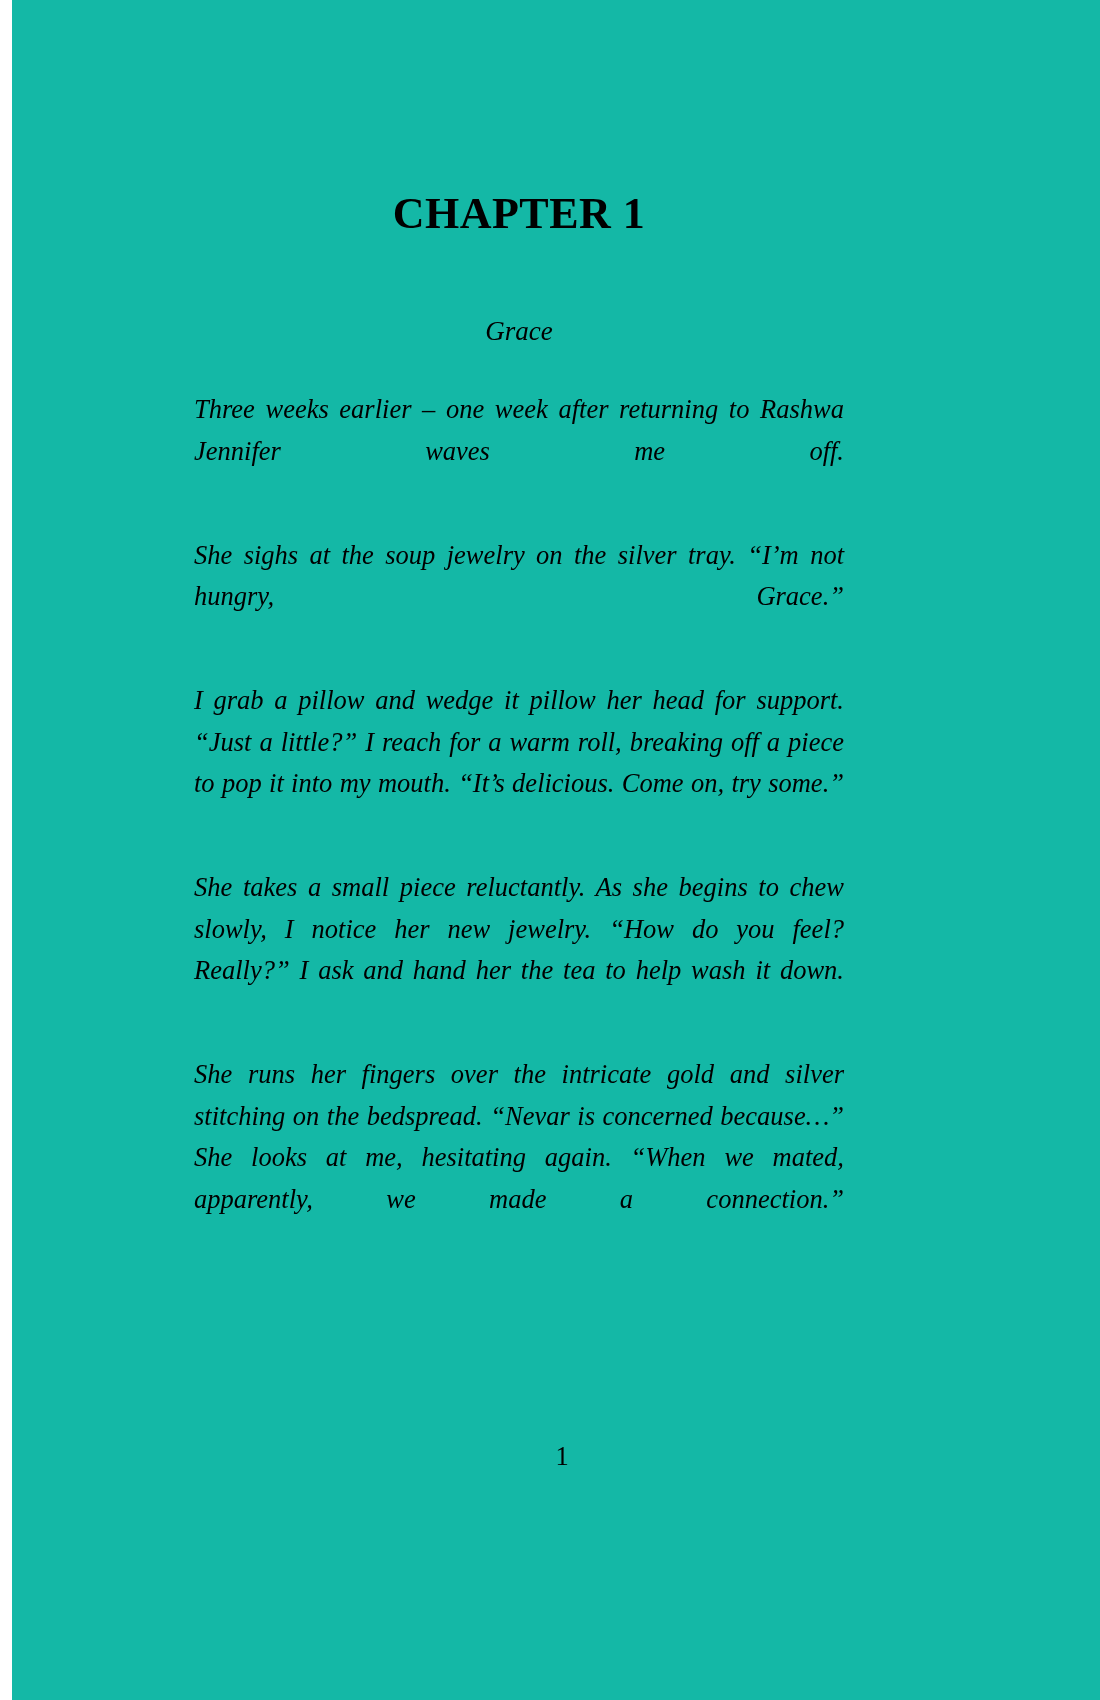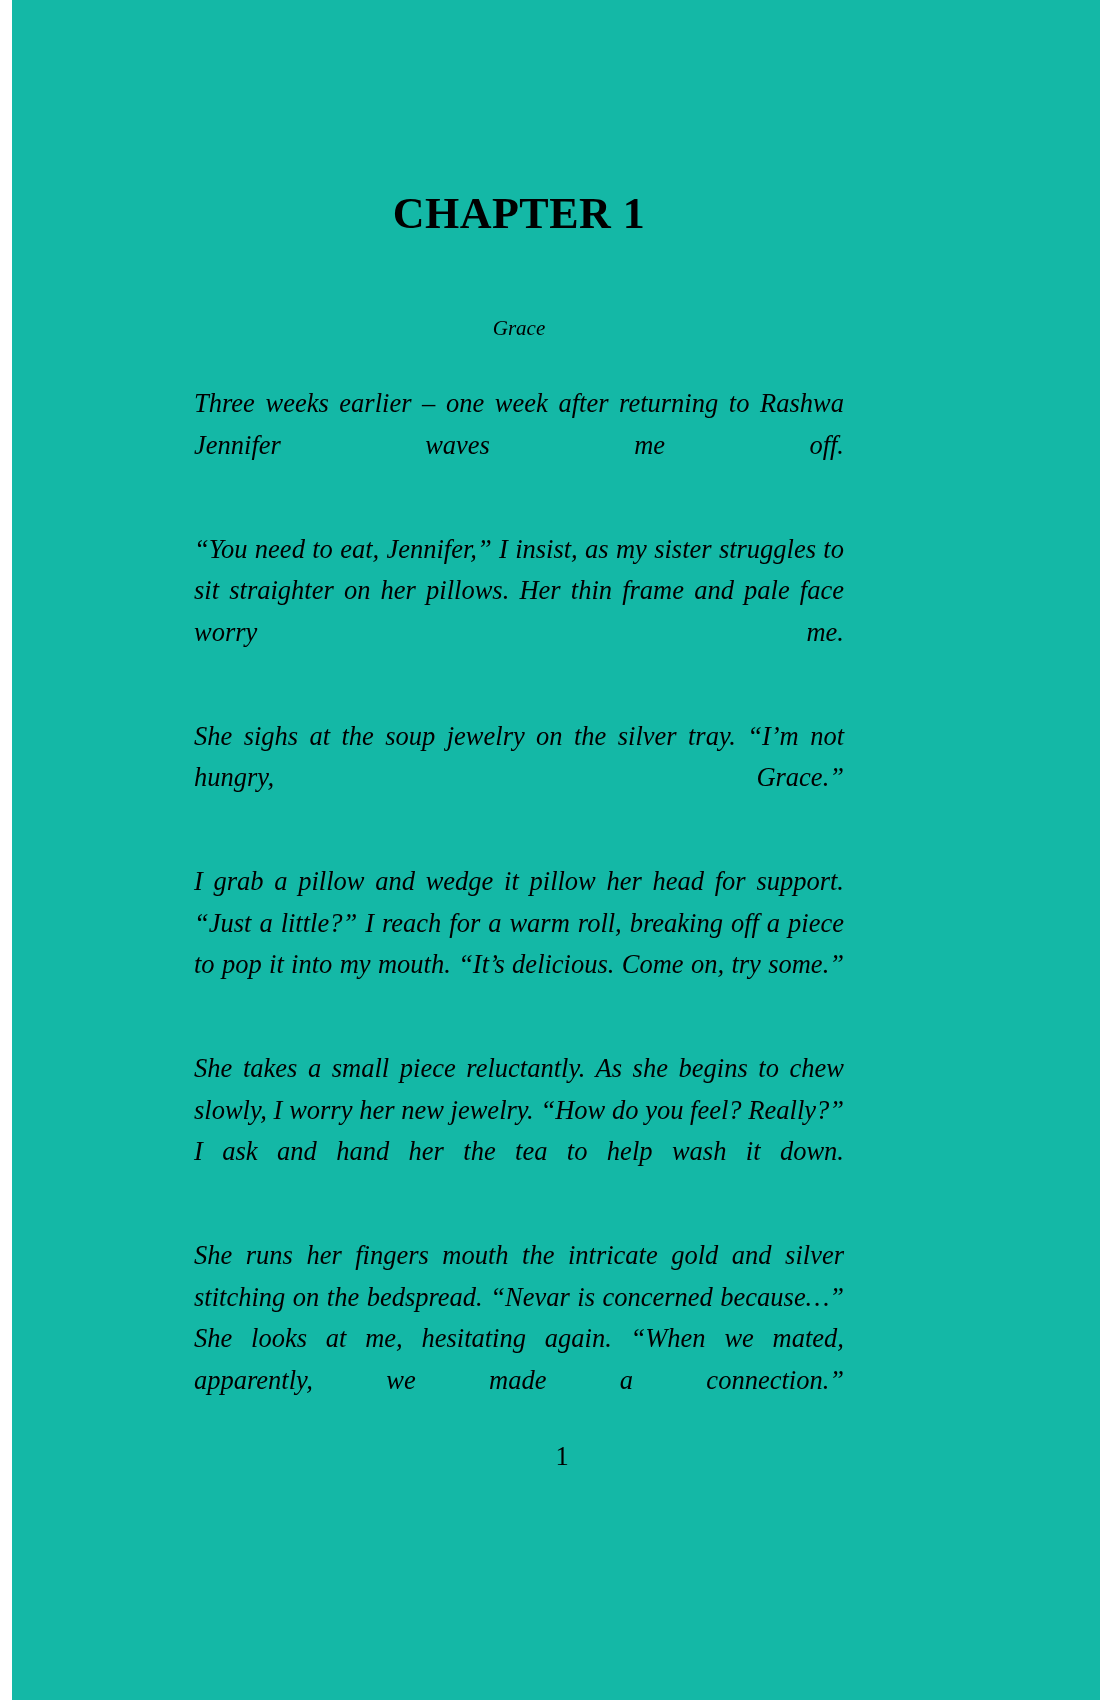--- a/index.html
+++ b/index.html
@@ -44,21 +44,21 @@
     letter-spacing: 0.5px;
     padding-top: 192px;
   }
 
   .pov-line {
     margin: 0;
     padding: 0;
     text-align: center;
     font-style: italic;
     font-weight: normal;
-    font-size: 21px;
+    font-size: 27px;
     line-height: 1;
     padding-top: 82px;
   }
 
   .body-block {
     padding-top: 44px;
     font-style: italic;
   }
 
   p.para {
@@ -100,24 +100,23 @@
 <div class="page">
 
   <div class="text-column">
 
     <h1 class="chapter-title">CHAPTER 1</h1>
 
     <div class="pov-line">Grace</div>
 
     <div class="body-block">
       <p class="para">Three weeks earlier – one week after returning to Rashwa Jennifer waves me off.</p>
-      <p class="para">“You need to eat, Jennifer,” I insist, as my sister struggles to sit straighter on her pillows. Her thin frame and pale face worry me.</p>
       <p class="para">She sighs at the soup jewelry on the silver tray. “I’m not hungry, Grace.”</p>
       <p class="para">I grab a pillow and wedge it pillow her head for support. “Just a little?” I reach for a warm roll, breaking off a piece to pop it into my mouth. “It’s delicious. Come on, try some.”</p>
-      <p class="para">She takes a small piece reluctantly. As she begins to chew slowly, I worry her new jewelry. “How do you feel? Really?” I ask and hand her the tea to help wash it down.</p>
-      <p class="para">She runs her fingers mouth the intricate gold and silver stitching on the bedspread. “Nevar is concerned because…” She looks at me, hesitating again. “When we mated, apparently, we made a connection.”</p>
+      <p class="para">She takes a small piece reluctantly. As she begins to chew slowly, I notice her new jewelry. “How do you feel? Really?” I ask and hand her the tea to help wash it down.</p>
+      <p class="para">She runs her fingers over the intricate gold and silver stitching on the bedspread. “Nevar is concerned because…” She looks at me, hesitating again. “When we mated, apparently, we made a connection.”</p>
     </div>
 
   </div>
 
   <div class="page-number">1</div>
 
 </div>
 
 </body></html>

